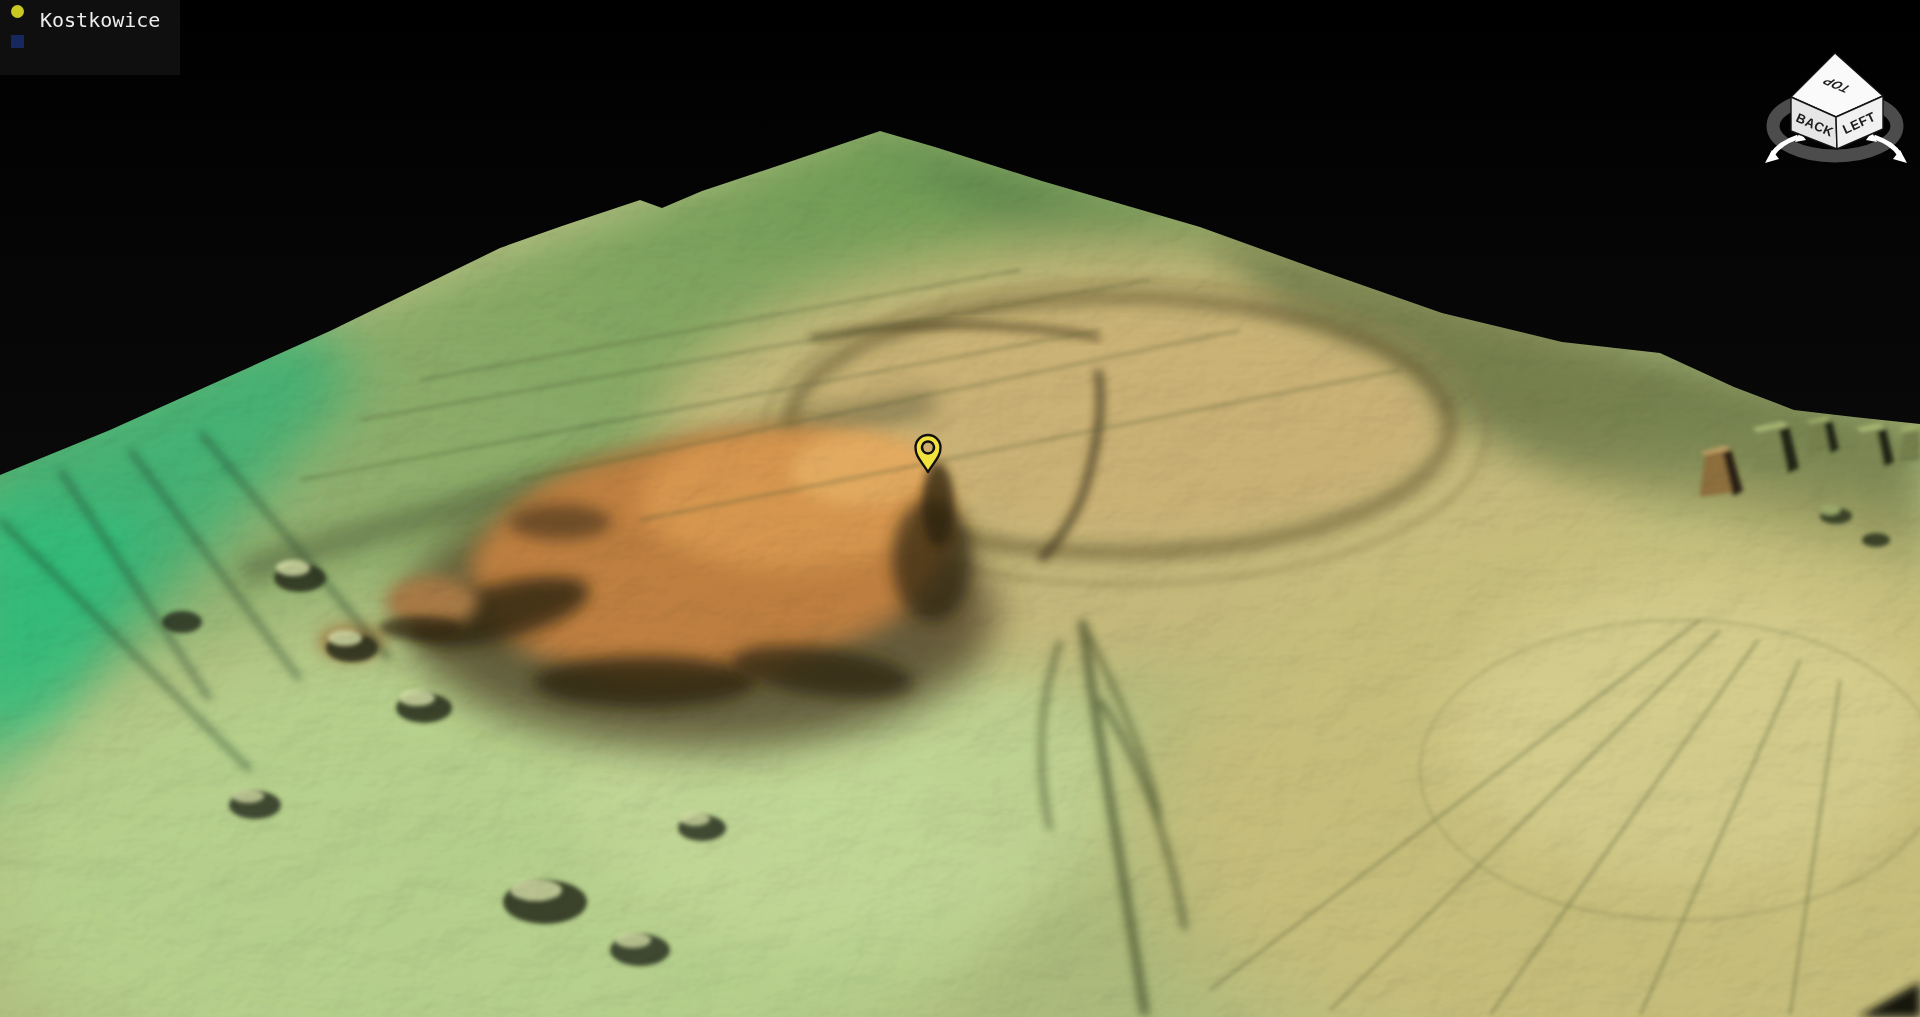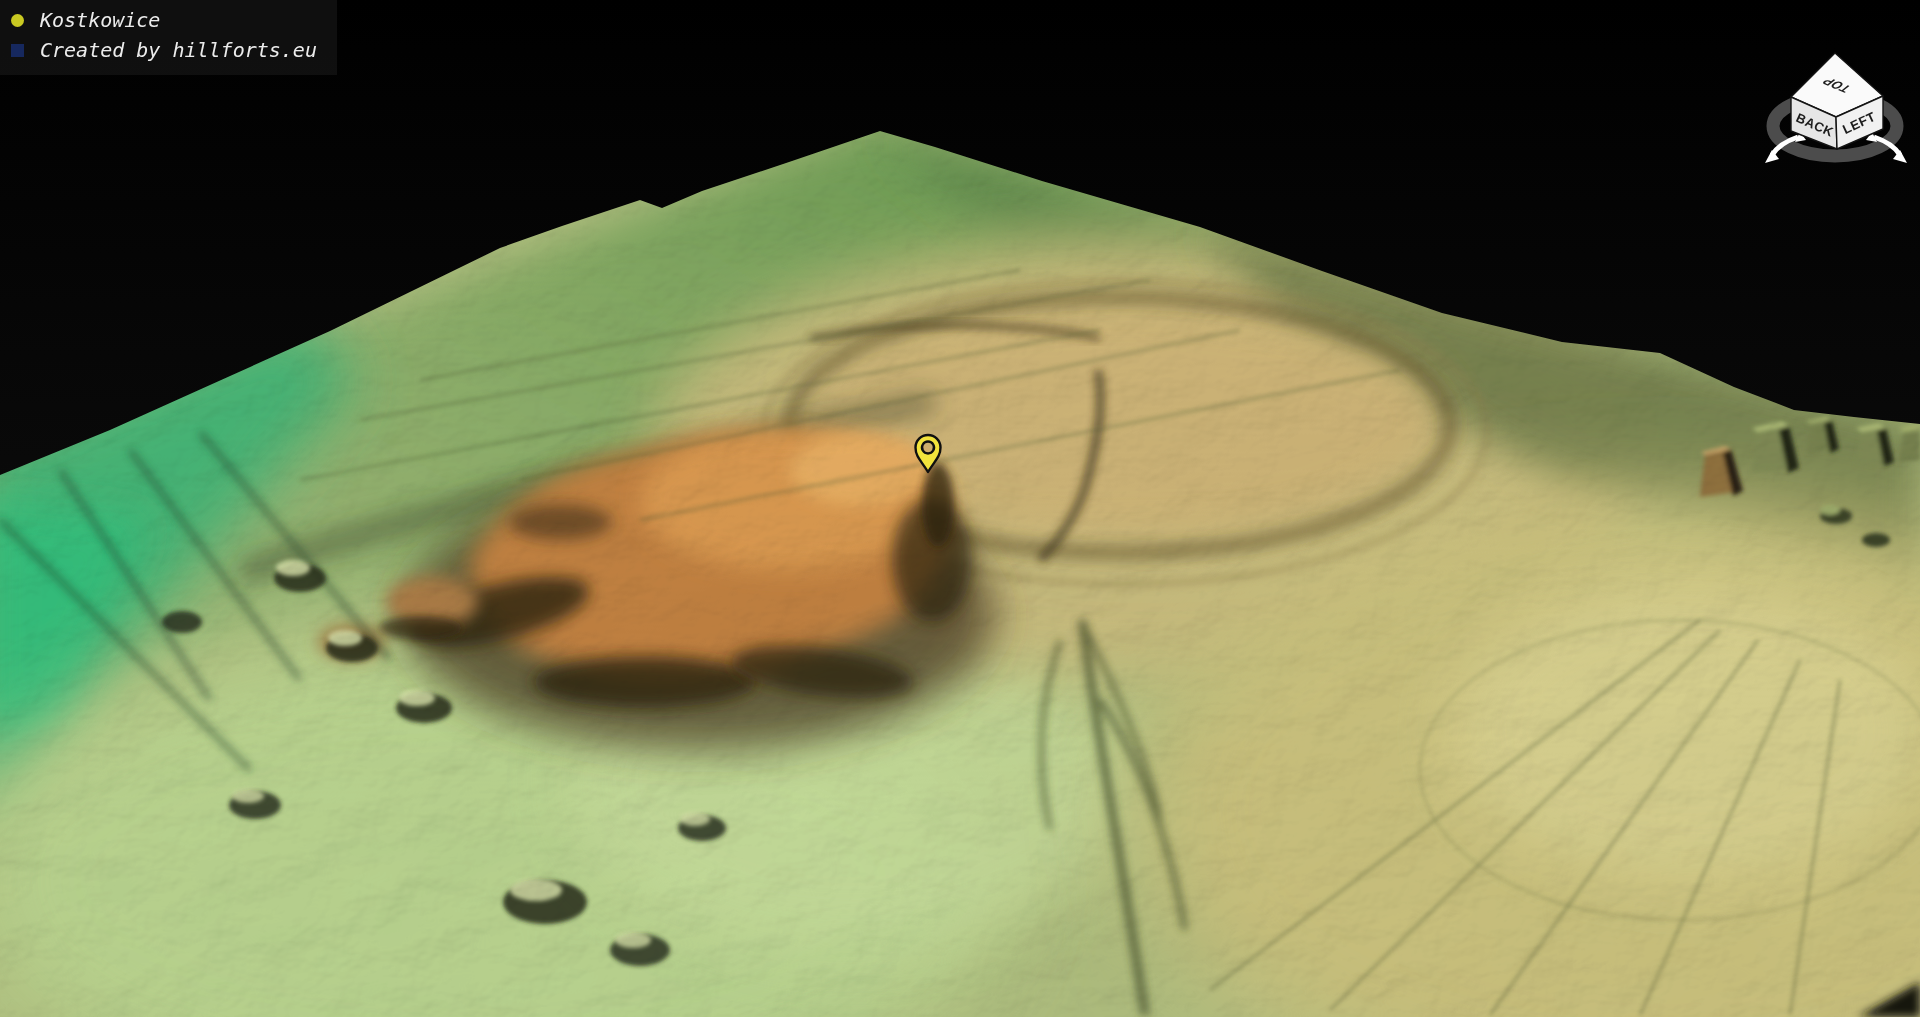--- a/index.html
+++ b/index.html
@@ -5,21 +5,21 @@
   html,body{margin:0;padding:0;background:#000;width:1920px;height:1017px;overflow:hidden;
             font-family:"DejaVu Sans Mono",monospace;}
   .stage{position:relative;width:1920px;height:1017px;background:#000;}
   .stage > svg.render{position:absolute;left:0;top:0;}
 
   
   .legend{position:absolute;left:0;top:0;z-index:5;
           background:rgba(30,30,30,.50);
           padding:5px 20px 10px 11px;
           color:#ececec;font-size:20px;line-height:30px;white-space:nowrap;}
-  .legend .lrow{display:flex;align-items:center;height:30px;font-style:italic;}
+  .legend .lrow{display:flex;align-items:flex-start;height:30px;}
   .legend .sw{width:13px;height:13px;margin-right:16px;flex:0 0 13px;}
   .legend .sw.round{border-radius:50%;}
   .legend .sw0{background:#c9c922;}
   .legend .sw1{background:#16285e;}
   .legend .sw2{background:#6a35a0;}
 
   
   .navcube{position:absolute;left:1748px;top:28px;z-index:5;cursor:pointer;}
   .navcube text{font-family:"Liberation Sans",sans-serif;font-weight:bold;
                 fill:#1c1c1c;letter-spacing:.5px;}
@@ -217,21 +217,20 @@
              M928,441.5 a6,6 0 1,0 0.01,0 Z" fill="#f2e33c" fill-rule="evenodd" stroke="#101010" stroke-width="2.4" stroke-linejoin="round"></path>
   </svg>
 
   <div class="legend">
     <div class="lrow">
       <span class="sw sw0 round"></span>
       <span>Kostkowice</span>
     </div>
     <div class="lrow">
       <span class="sw sw1"></span>
-      <span>Created by hillforts.eu</span>
     </div>
   </div>
 
   <svg class="navcube" width="172" height="142" viewBox="1748 28 172 142">
 
     <ellipse cx="1835" cy="126" rx="62" ry="30" fill="none" stroke="#4c4c4c" stroke-width="13"></ellipse>
 
     <g>
       <path d="M1798,137 C1786,141 1777,147 1772,155" stroke="#ffffff" stroke-width="5" fill="none"></path>
       <path d="M1765,163 L1779,159 L1772,150 Z" fill="#ffffff"></path>

